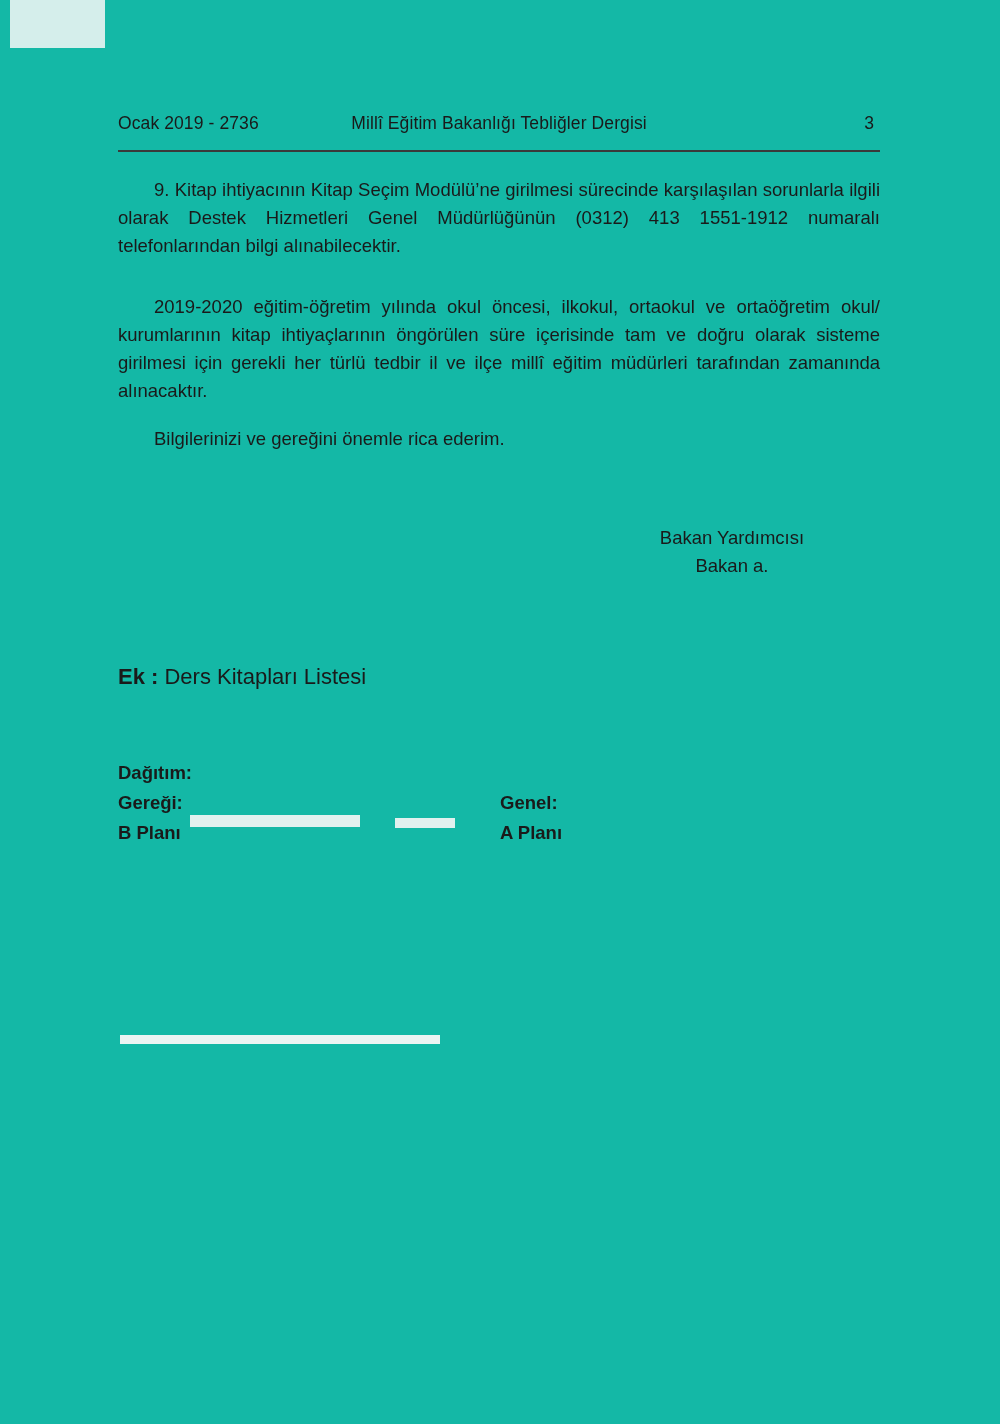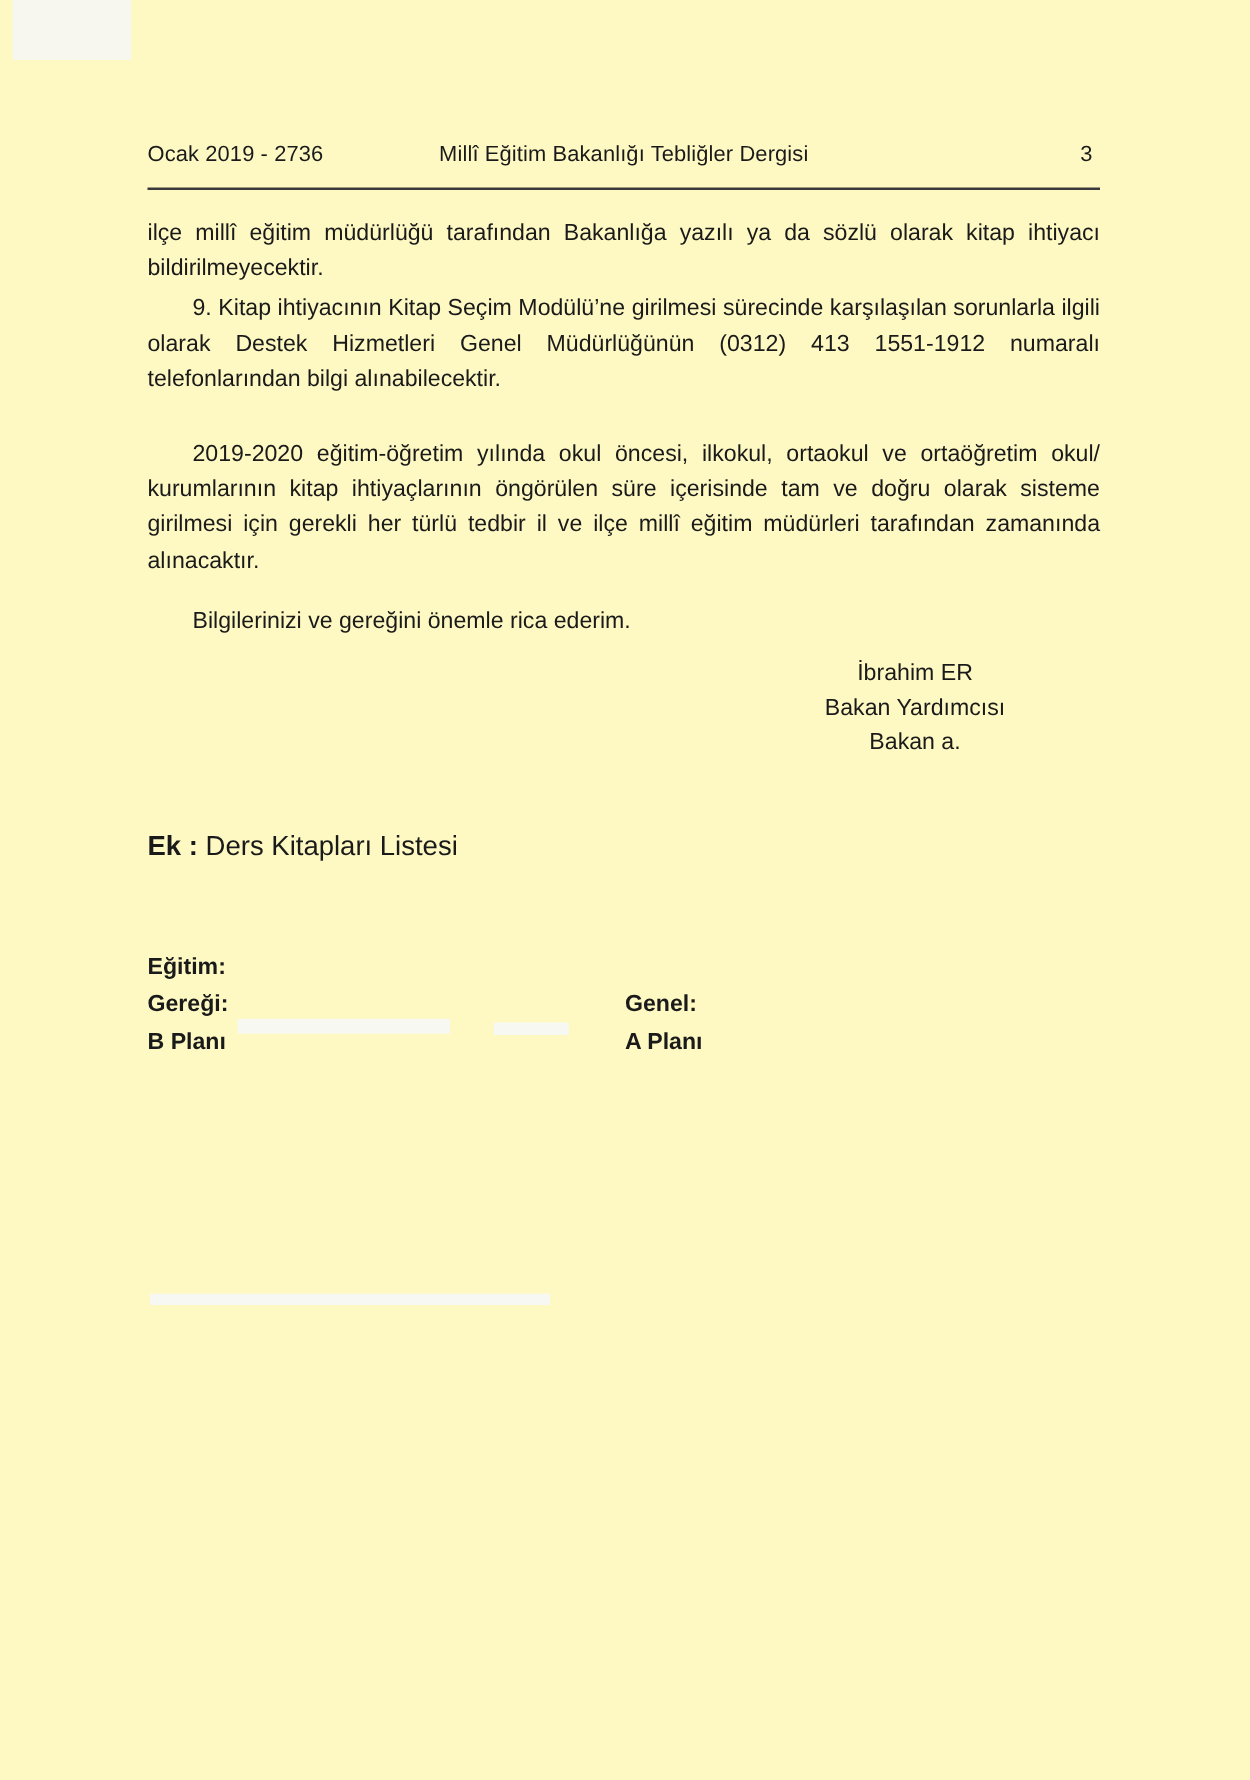--- a/index.html
+++ b/index.html
@@ -8,21 +8,21 @@
     background: #ffffff;
   }
   body {
     font-family: "Liberation Sans", sans-serif;
     color: #1a1a1a;
   }
   .page {
     position: relative;
     width: 1000px;
     height: 1424px;
-    background: #fef9c3;
+    background: #14b8a6;
     overflow: hidden;
   }
 
   
   .artifact {
     position: absolute;
     background: #f7f7f7;
     pointer-events: none;
   }
   .artifact.a1 { left: 10px;  top: 0px;   width: 95px;  height: 48px; opacity: .85; }
@@ -117,39 +117,37 @@
   <div class="artifact a3"></div>
   <div class="artifact a4"></div>
 
   <div class="header">
     <span class="header-left">Ocak 2019 - 2736</span>
     <span class="header-center">Millî Eğitim Bakanlığı Tebliğler Dergisi</span>
     <span class="header-right">3</span>
   </div>
 
   <div class="body-block">
-    <p class="para">ilçe millî eğitim müdürlüğü tarafından Bakanlığa yazılı ya da sözlü olarak kitap ihtiyacı bildirilmeyecektir.</p>
     <p class="para indent gap-1">9. Kitap ihtiyacının Kitap Seçim Modülü’ne girilmesi sürecinde karşılaşılan sorunlarla ilgili olarak Destek Hizmetleri Genel Müdürlüğünün (0312) 413 1551-1912 numaralı telefonlarından bilgi alınabilecektir.</p>
     <p class="para indent gap-2">2019-2020 eğitim-öğretim yılında okul öncesi, ilkokul, ortaokul ve ortaöğretim okul/ kurumlarının kitap ihtiyaçlarının öngörülen süre içerisinde tam ve doğru olarak sisteme girilmesi için gerekli her türlü tedbir il ve ilçe millî eğitim müdürleri tarafından zamanında alınacaktır.</p>
     <p class="para indent gap-3 noindent-last">Bilgilerinizi ve gereğini önemle rica ederim.</p>
   </div>
 
   <div class="signature">
-    <div>İbrahim ER</div>
     <div>Bakan Yardımcısı</div>
     <div>Bakan a.</div>
   </div>
 
   <div class="attachment">
     <span class="lbl">Ek :</span>
     <span>Ders Kitapları Listesi</span>
   </div>
 
   <div class="distribution">
-    <div class="dist-title">Eğitim:</div>
+    <div class="dist-title">Dağıtım:</div>
     <div class="dist-row">
       <div class="dist-col-a dist-head">Gereği:</div>
       <div class="dist-col-b dist-head">Genel:</div>
     </div>
     <div class="dist-row">
       <div class="dist-col-a dist-val">B Planı</div>
       <div class="dist-col-b dist-val">A Planı</div>
     </div>
   </div>
 

